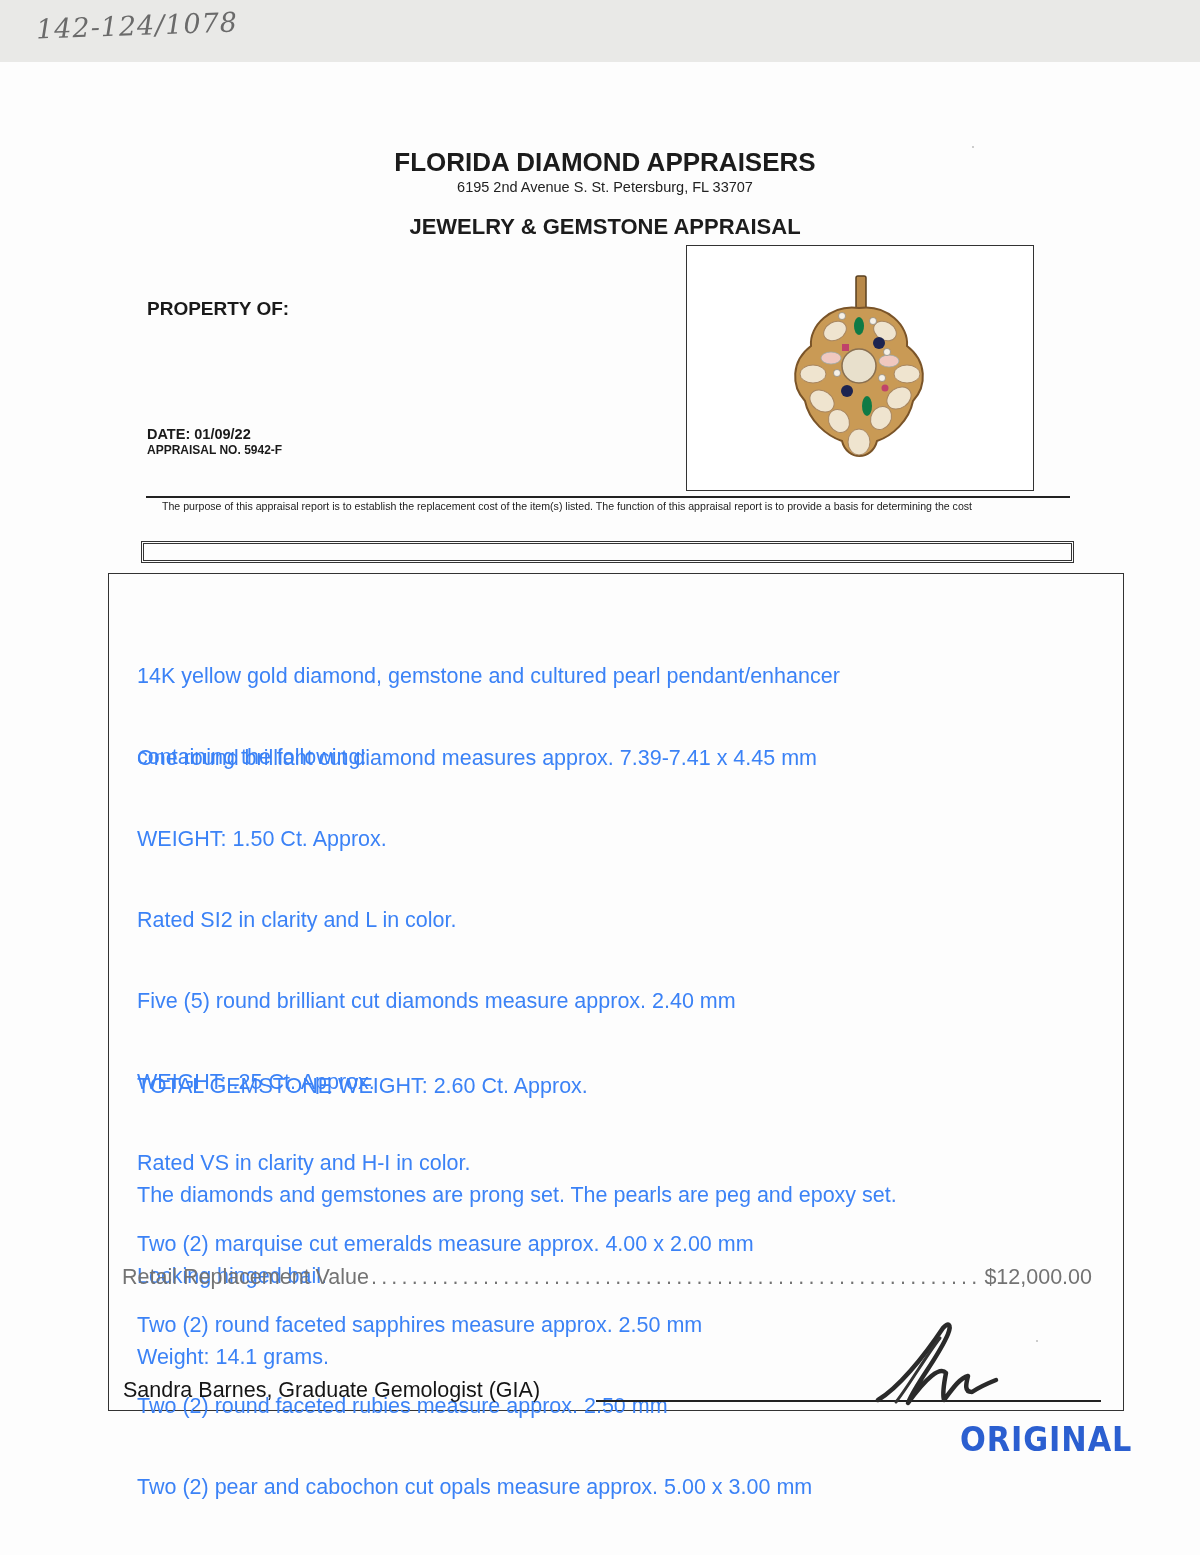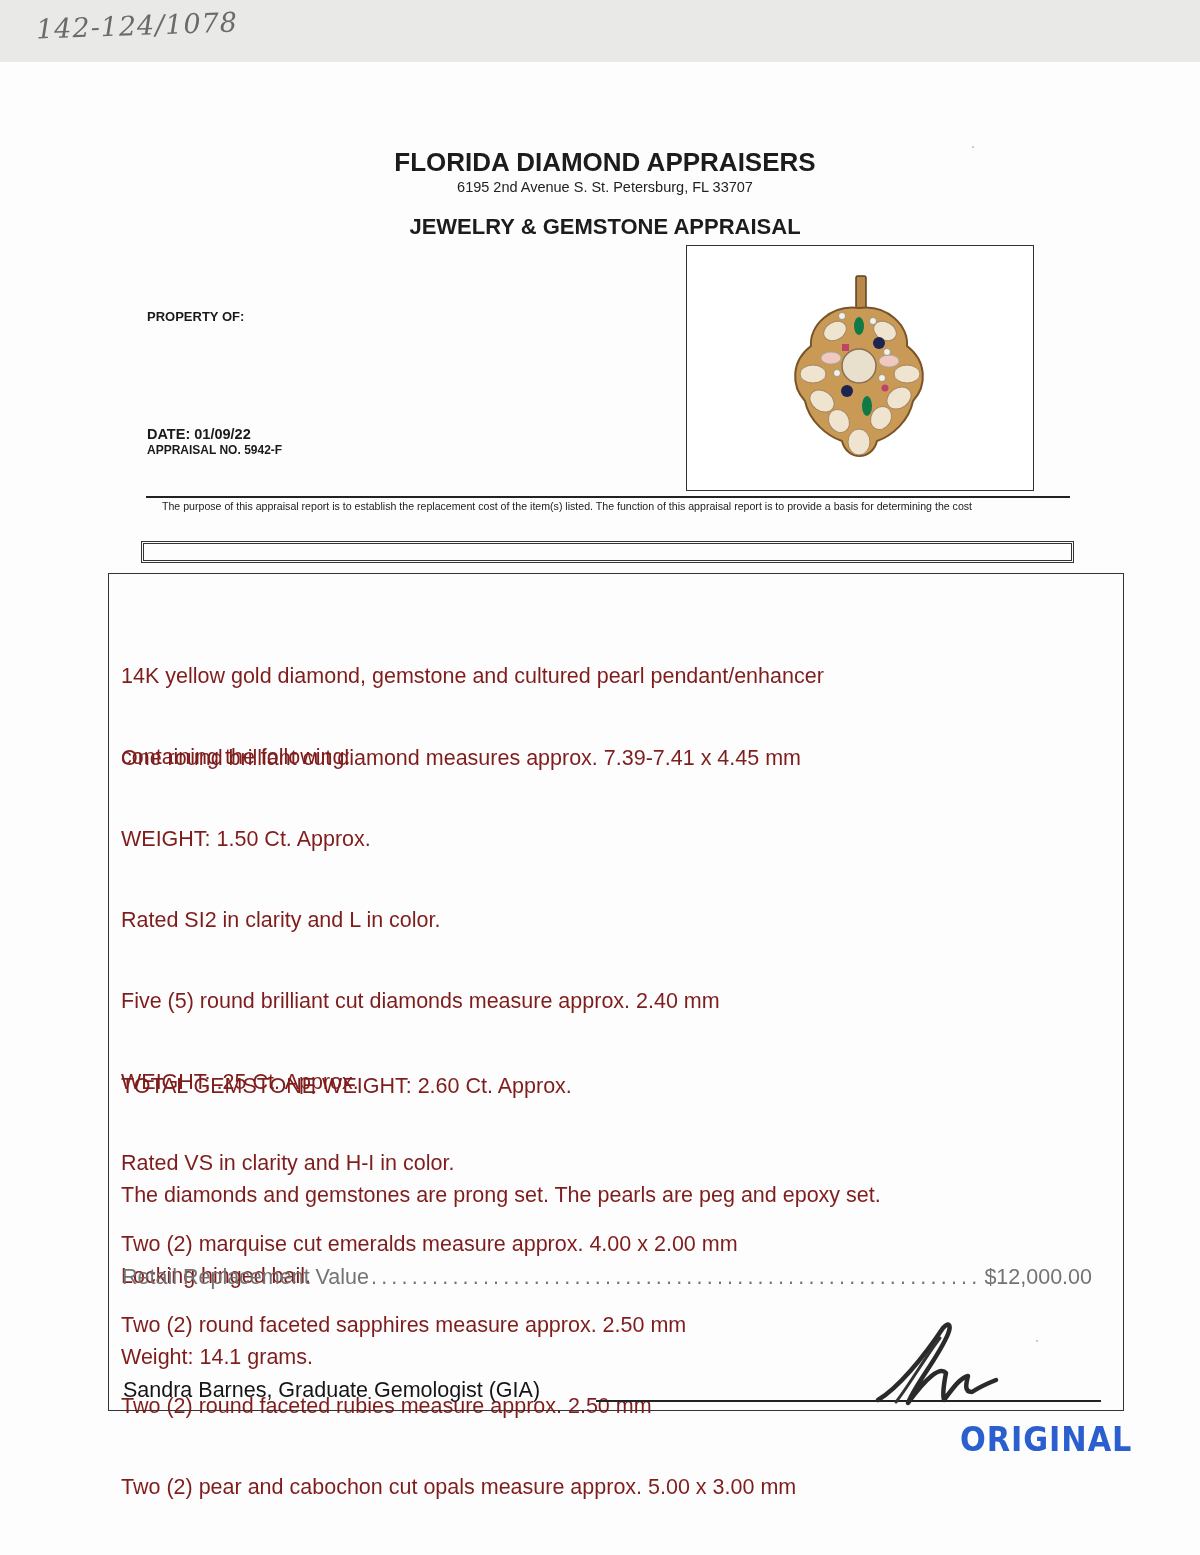--- a/index.html
+++ b/index.html
@@ -28,21 +28,21 @@
     .company-address {
       position: absolute; left: 0; width: 1210px; top: 179px;
       text-align: center; font-size: 14.5px; color: #222;
     }
     .report-title {
       position: absolute; left: 0; width: 1210px; top: 214px;
       text-align: center; font-weight: bold; font-size: 22px; color: #1c1c1c;
     }
 
     .property-label {
-      position: absolute; left: 147px; top: 298px; font-weight: bold; font-size: 13px; margin-top: 11px;
+      position: absolute; left: 147px; top: 298px; font-weight: bold; font-size: 19px;
     }
     .date-line {
       position: absolute; left: 147px; top: 426px; font-weight: bold; font-size: 14.5px;
     }
     .appraisal-line {
       position: absolute; left: 147px; top: 443px; font-weight: bold; font-size: 12px;
     }
 
     .photo-frame {
       position: absolute; left: 686px; top: 245px; width: 348px; height: 246px;
@@ -61,21 +61,21 @@
     .double-bar {
       position: absolute; left: 141px; top: 541px; width: 933px; height: 22px;
       border: 3px double #333;
     }
 
     .main-box {
       position: absolute; left: 108px; top: 573px; width: 1016px; height: 838px;
       border: 1.5px solid #333;
     }
     .desc-block {
-      position: absolute; left: 121px; font-size: 21.5px; line-height: 27px; color: #7f1d1d;
+      position: absolute; left: 137px; font-size: 21.5px; line-height: 27px; color: #3b82f6;
       white-space: pre;
     }
     .value-row {
       position: absolute; left: 122px; top: 1265px; width: 970px;
       display: flex; align-items: flex-start; font-size: 21.5px; color: #737373;
     }
     .value-label { white-space: nowrap; }
     .value-dots {
       flex: 1; overflow: hidden; white-space: nowrap; letter-spacing: 4.2px; margin: 0 2px;
     }

